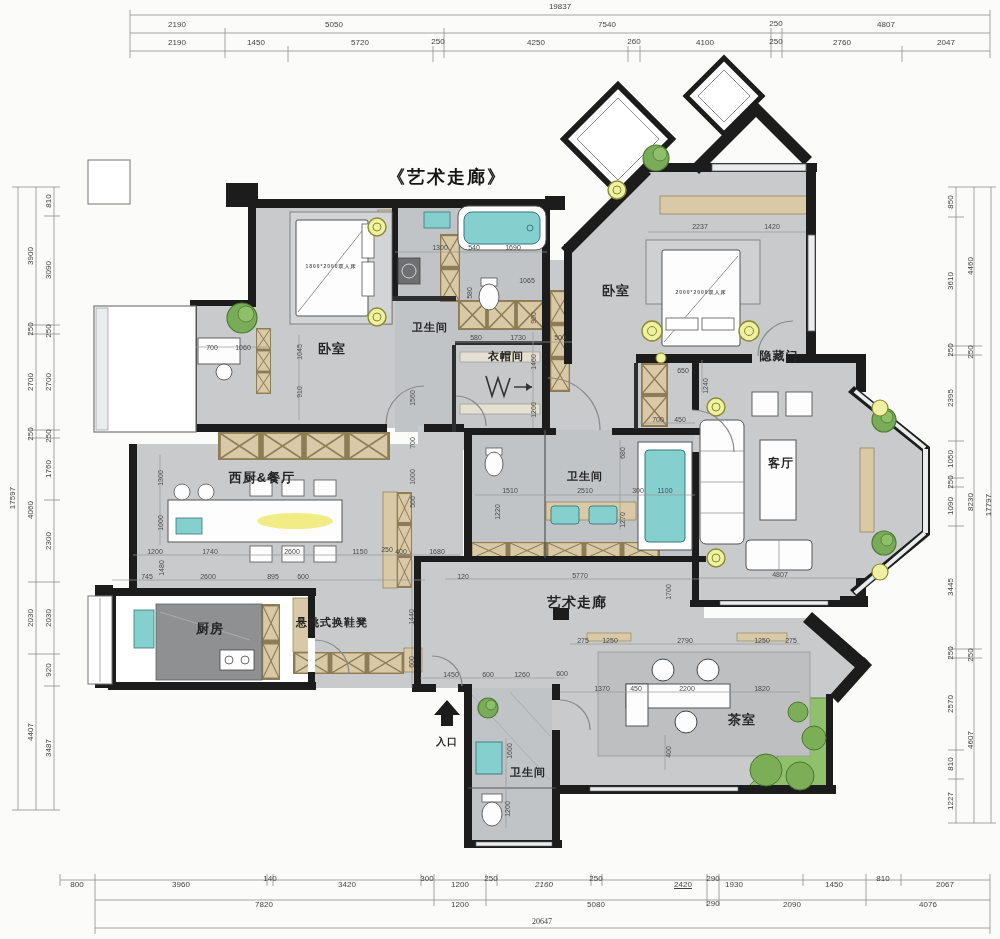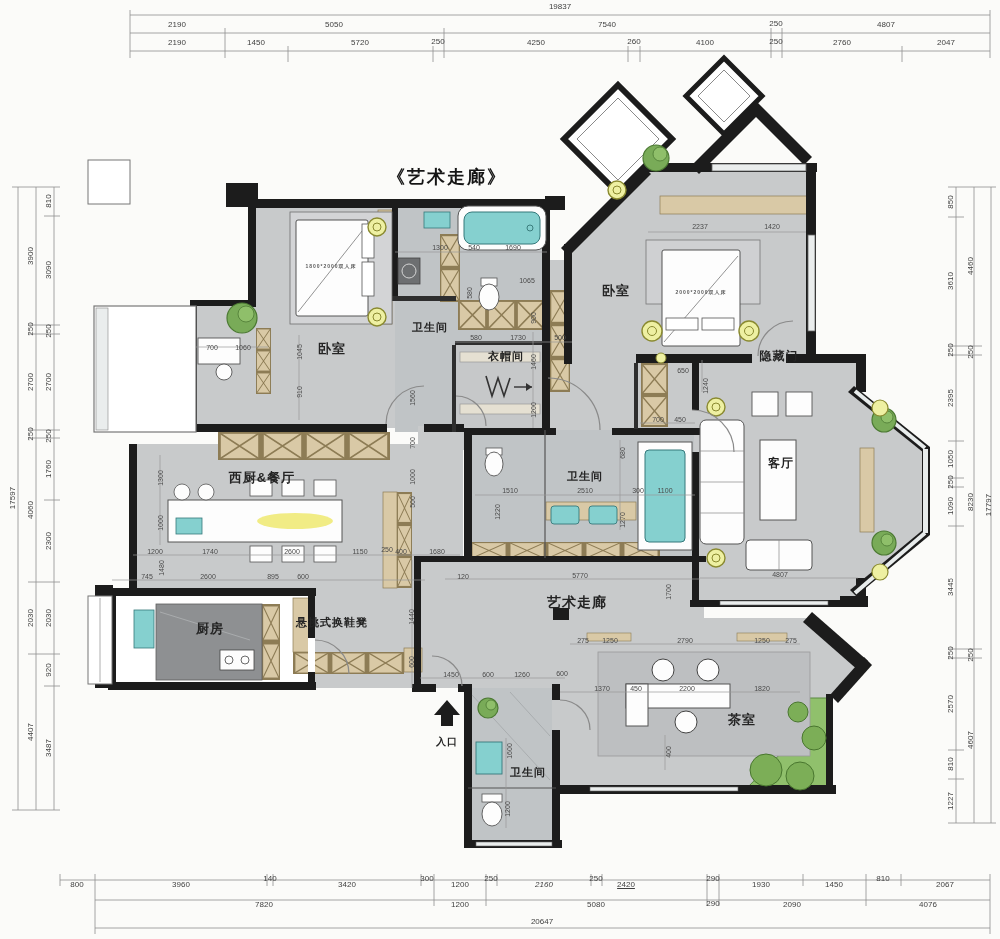--- a/index.html
+++ b/index.html
@@ -393,33 +393,33 @@
       <span class="lbl dim" style="left: 946px; top: 43px;">2047</span>
       <span class="lbl dim" style="left: 77px; top: 885px;">800</span>
       <span class="lbl dim" style="left: 181px; top: 885px;">3960</span>
       <span class="lbl dim" style="left: 270px; top: 879px;">140</span>
       <span class="lbl dim" style="left: 347px; top: 885px;">3420</span>
       <span class="lbl dim" style="left: 427px; top: 879px;">300</span>
       <span class="lbl dim" style="left: 460px; top: 885px;">1200</span>
       <span class="lbl dim" style="left: 491px; top: 879px;">250</span>
       <span class="lbl dim" style="left: 544px; top: 885px; font-style: italic;">2160</span>
       <span class="lbl dim" style="left: 596px; top: 879px;">250</span>
-      <span class="lbl dim" style="left: 626px; top: 885px; text-decoration: underline;">2420</span>
+      <span class="lbl dim" style="left: 683px; top: 885px; text-decoration: underline;">2420</span>
       <span class="lbl dim" style="left: 713px; top: 879px;">290</span>
-      <span class="lbl dim" style="left: 761px; top: 885px;">1930</span>
+      <span class="lbl dim" style="left: 734px; top: 885px;">1930</span>
       <span class="lbl dim" style="left: 834px; top: 885px;">1450</span>
       <span class="lbl dim" style="left: 883px; top: 879px;">810</span>
       <span class="lbl dim" style="left: 945px; top: 885px;">2067</span>
       <span class="lbl dim" style="left: 264px; top: 905px;">7820</span>
       <span class="lbl dim" style="left: 460px; top: 905px;">1200</span>
       <span class="lbl dim" style="left: 596px; top: 905px;">5080</span>
       <span class="lbl dim" style="left: 713px; top: 904px;">290</span>
       <span class="lbl dim" style="left: 792px; top: 905px;">2090</span>
       <span class="lbl dim" style="left: 928px; top: 905px;">4076</span>
-      <span class="lbl dim" style="left: 542px; top: 922px;">20647</span>
+      <span class="lbl dim" style="left: 542px; top: 922px; font-family: Liberation Serif, serif;">20647</span>
       <span class="lbl dim rot" style="left: 13px; top: 498px;">17597</span>
       <span class="lbl dim rot" style="left: 31px; top: 256px;">3900</span>
       <span class="lbl dim rot" style="left: 31px; top: 329px;">250</span>
       <span class="lbl dim rot" style="left: 31px; top: 382px;">2700</span>
       <span class="lbl dim rot" style="left: 31px; top: 434px;">250</span>
       <span class="lbl dim rot" style="left: 31px; top: 510px;">4060</span>
       <span class="lbl dim rot" style="left: 31px; top: 618px;">2030</span>
       <span class="lbl dim rot" style="left: 31px; top: 732px;">4407</span>
       <span class="lbl dim rot" style="left: 49px; top: 201px;">810</span>
       <span class="lbl dim rot" style="left: 49px; top: 270px;">3090</span>

